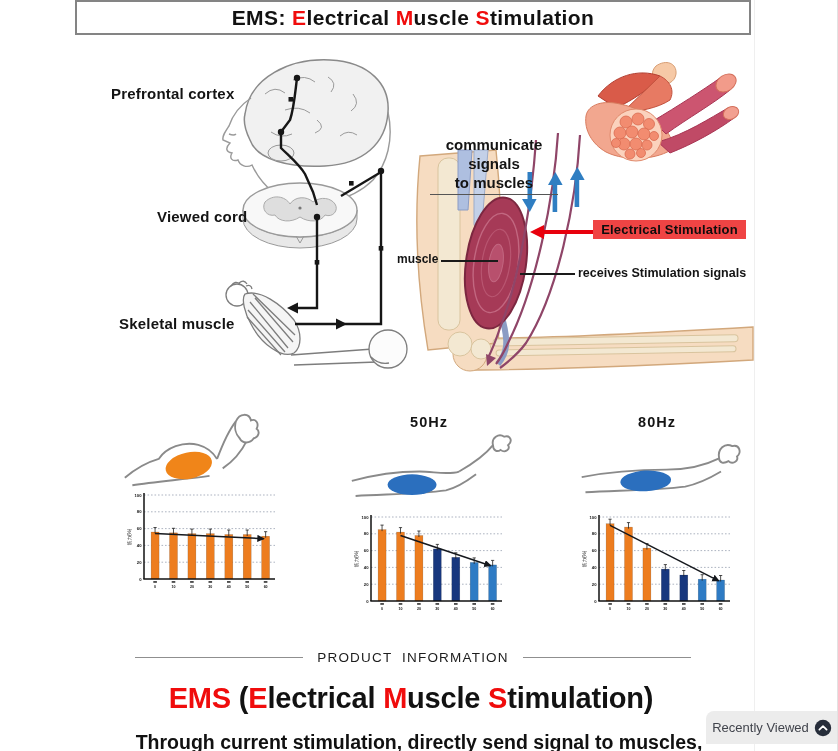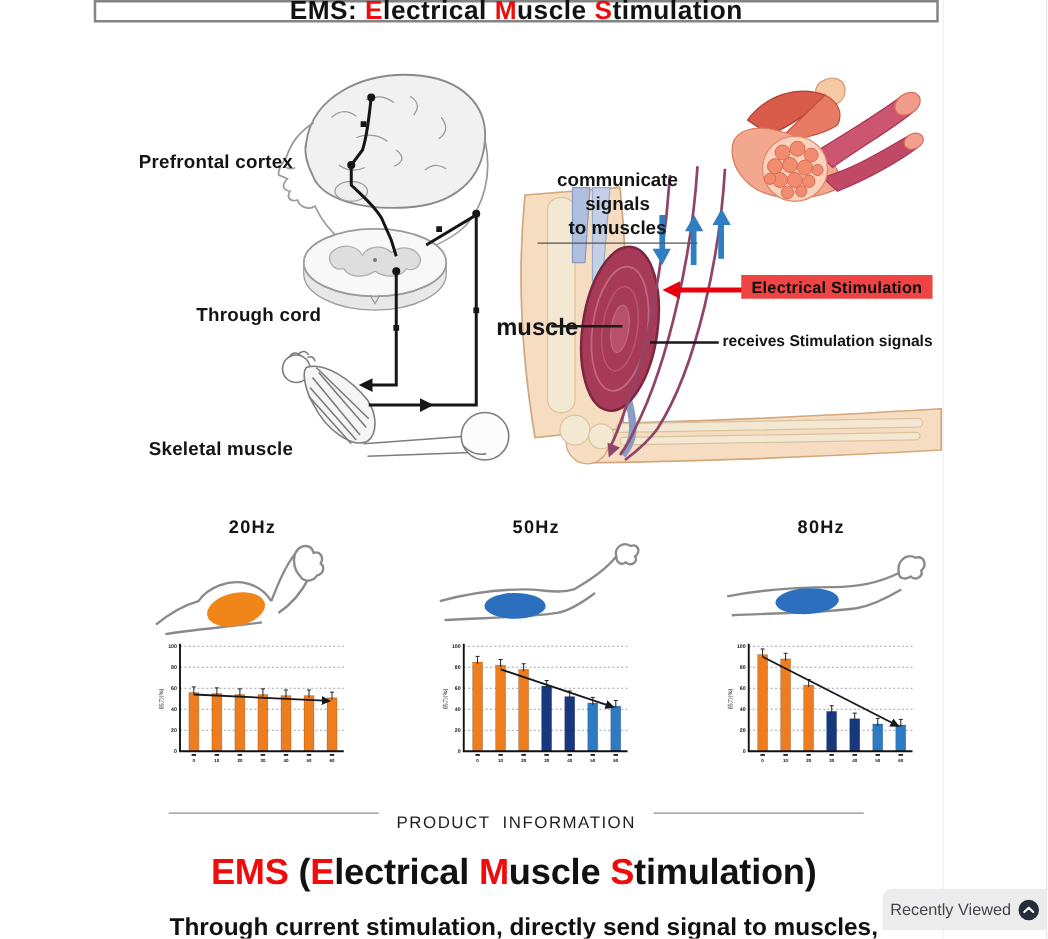--- a/index.html
+++ b/index.html
@@ -1,38 +1,38 @@
 <!DOCTYPE html>
 <html><head>
 <meta charset="utf-8">
 <style>
   html,body{margin:0;padding:0;background:#fff;}
   #screen{position:relative;width:838px;height:751px;background:#fff;overflow:hidden;
           font-family:"Liberation Sans",sans-serif;border-right:1px solid #e2e2e2;box-sizing:border-box;}
   .vline{position:absolute;top:0;width:1px;height:100%;background:#efefef;}
   
-  .title-box{position:absolute;left:75px;top:0;width:676px;height:18px;border:2px solid #848484;
+  .title-box{position:absolute;left:75px;top:0;width:676px;height:35px;border:2px solid #848484;
              box-sizing:border-box;background:#fff;display:flex;align-items:center;justify-content:center;}
   .title-box .seg{font-size:21px;font-weight:800;letter-spacing:.4px;white-space:pre;}
   
-  .anat-label{position:absolute;font-size:15px;font-weight:800;color:#141414;white-space:nowrap;letter-spacing:.2px;margin-top:36px;}
+  .anat-label{position:absolute;font-size:15px;font-weight:800;color:#141414;white-space:nowrap;letter-spacing:.2px;}
   
   .ems-label{position:absolute;font-weight:800;color:#141414;white-space:nowrap;}
   .communicate{left:430px;top:136px;width:128px;text-align:center;font-size:15px;font-weight:800;
                color:#141414;line-height:1.25;border-bottom:1.6px solid #555;padding-bottom:2px;position:absolute;}
   .stim-box{position:absolute;left:593px;top:220px;width:153px;height:19px;display:flex;align-items:center;
             justify-content:center;font-size:13px;font-weight:800;color:#0d0d0d;letter-spacing:.2px;}
   .pointer-line{position:absolute;height:2px;background:#1a1a1a;}
   
   .freq-col{position:absolute;top:408px;width:190px;height:205px;}
   .freq-title{text-align:center;font-size:14.5px;font-weight:800;color:#141414;letter-spacing:1px;margin-top:6px;}
   .freq-arm{display:block;margin:2px auto 0 auto;}
   .chart{display:block;margin:0 auto;width:150px;height:100px;}
   
-  .pi-divider{position:absolute;left:75px;top:650px;width:676px;display:flex;align-items:flex-start;justify-content:center;gap:14px;}
+  .pi-divider{position:absolute;left:75px;top:650px;width:676px;display:flex;align-items:center;justify-content:center;gap:14px;}
   .pi-divider .rule{width:168px;height:1px;background:#8f8f8f;}
   .pi-divider .txt{font-size:13.5px;color:#1d1d1d;letter-spacing:1.2px;font-weight:400;white-space:pre;}
   .big-heading{position:absolute;left:0;top:682px;width:822px;text-align:center;}
   .big-heading .seg{font-size:29px;font-weight:800;letter-spacing:-.2px;white-space:pre;}
   .description{position:absolute;left:0;top:731px;width:838px;text-align:center;
                font-size:19.5px;font-weight:800;color:#111;}
   
   .rv-chip{position:absolute;left:706px;top:711px;width:132px;height:33px;background:#ececec;
            border-radius:8px 0 0 0;display:flex;align-items:center;justify-content:center;gap:5px;cursor:pointer;}
   .rv-chip .rv-text{font-size:13px;color:#41444c;}
@@ -99,21 +99,21 @@
       <rect x="203.5" y="45" width="4.6" height="4.6"></rect>
       <rect x="229.7" y="208" width="4.6" height="4.6"></rect>
       <rect x="293.7" y="194" width="4.6" height="4.6"></rect>
       <rect x="264" y="129" width="4.6" height="4.6"></rect>
       <polygon points="202,256 213,250.5 213,261.5"></polygon>
       <polygon points="262,272 251,266.5 251,277.5"></polygon>
     </g>
   </svg>
 
   <div class="anat-label" style="left:111px;top:85px;">Prefrontal cortex</div>
-  <div class="anat-label" style="left:157px;top:208px;">Through cord</div>
+  <div class="anat-label" style="left:157px;top:208px;">Viewed cord</div>
   <div class="anat-label" style="left:119px;top:315px;">Skeletal muscle</div>
 
   <svg style="position:absolute;left:578px;top:56px;" width="165" height="108" viewBox="0 0 165 108">
     <path d="M78,10 C88,3 99,7 98,18 C97,26 88,31 80,26 C73,22 73,15 78,10 Z" fill="#f6c9a6" stroke="#d89e74"></path>
     <path d="M20,40 C35,20 60,12 82,20 C72,33 55,44 38,52 Z" fill="#d95b49" stroke="#b23c2e"></path>
     <path d="M82,20 C92,25 97,34 92,44 C80,52 60,56 45,56 Z" fill="#e77a63" stroke="#c2503c"></path>
     <path d="M8,60 C10,48 26,44 42,48 C70,54 92,70 96,92 C80,104 48,106 28,96 C14,88 6,74 8,60 Z" fill="#f2a78f" stroke="#d87c5f"></path>
     <path d="M75,65 C100,50 125,34 142,22 L152,34 C135,48 110,62 88,78 Z" fill="#cc5570" stroke="#a83553"></path>
     <path d="M80,86 C108,78 132,62 150,52 L156,62 C140,74 115,88 92,97 Z" fill="#c04a66" stroke="#a83553"></path>
     <ellipse cx="148" cy="27" rx="11" ry="8" fill="#f29b8a" stroke="#d4705c" transform="rotate(-35 148 27)"></ellipse>
@@ -170,27 +170,26 @@
     </g>
     <line x1="186" y1="104" x2="134" y2="104" stroke="#e8000d" stroke-width="4"></line>
     <polygon points="136,97 136,111 122,104" fill="#e8000d"></polygon>
   </svg>
 
   <div class="communicate">
     <div>communicate signals</div>
     <div>to muscles</div>
   </div>
   <div class="stim-box" style="background: #ef4444;">Electrical Stimulation</div>
-  <div class="ems-label" style="left:397px;top:252px;font-size:19px;">muscle</div>
+  <div class="ems-label" style="left:397px;top:252px;font-size:12px;">muscle</div>
   <div class="pointer-line" style="left:441px;top:260px;width:57px;"></div>
   <div class="ems-label" style="left:578px;top:266px;font-size:12.5px;">receives Stimulation signals</div>
   <div class="pointer-line" style="left:520px;top:273px;width:55px;"></div>
 
   <div class="freq-col" style="left:107px;">
-    <div class="freq-title">20Hz</div>
     <svg class="freq-arm" width="170" height="80" viewBox="0 0 180 85">
       <g fill="none" stroke="#8a8a8a" stroke-width="2">
         <path d="M8,72 C20,62 30,56 44,52 C52,40 70,33 86,37 C97,40 103,47 106,52"></path>
         <path d="M106,52 C112,36 118,22 126,12"></path>
         <path d="M138,32 C132,44 124,54 112,62"></path>
         <path d="M16,80 C40,76 70,74 98,70"></path>
         <path d="M126,12 C130,3 140,3 142,11 C147,9 151,14 148,20 C152,23 150,29 145,30 C141,36 133,36 130,30 C126,26 124,19 126,12 Z" fill="#fff"></path>
       </g>
       <ellipse cx="76" cy="59" rx="25" ry="14" transform="rotate(-12 76 59)" fill="#f08519"></ellipse>
     </svg>

